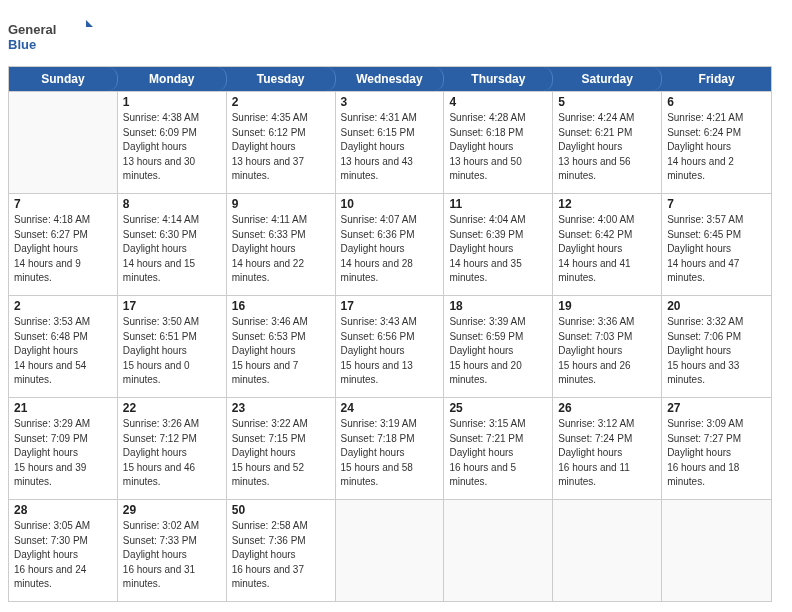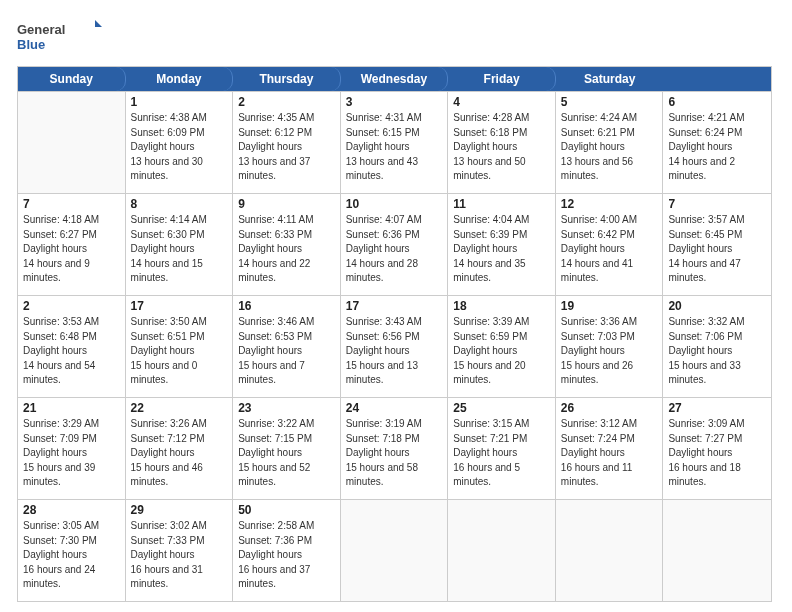--- a/index.html
+++ b/index.html
@@ -6,21 +6,21 @@
     body {
       font-family: Arial, sans-serif;
       background: #fff;
       width: 792px;
       height: 612px;
       overflow: hidden;
     }
     .page {
       width: 792px;
       height: 612px;
-      padding: 18px 20px 10px 17px;
+      padding: 18px 20px 10px 8px;
       display: flex;
       flex-direction: column;
     }
     .header {
       display: flex;
       justify-content: space-between;
       align-items: flex-start;
       margin-bottom: 10px;
     }
     .logo {
@@ -114,24 +114,25 @@
     <div class="title-block">
       <h1></h1>
       <h2></h2>
     </div>
   </div>
 
   <div class="calendar">
     <div class="cal-header-row">
     <div class="cal-header-cell">Sunday</div>
         <div class="cal-header-cell">Monday</div>
+        <div class="cal-header-cell">Tuesday</div>
+        <div class="cal-header-cell">Wednesday</div>
         <div class="cal-header-cell">Thursday</div>
-        <div class="cal-header-cell">Wednesday</div>
+        <div class="cal-header-cell">Saturday</div>
         <div class="cal-header-cell">Friday</div>
-        <div class="cal-header-cell">Saturday</div>
       </div>
     <div class="cal-body">
     <div class="cal-week">
           <div class="cal-cell empty"></div>
           <div class="cal-cell">
         <span class="day-num">1</span>
         <div class="day-info">
           Sunrise: 4:38 AM<br>
           Sunset: 6:09 PM<br>
           Daylight hours<br>

